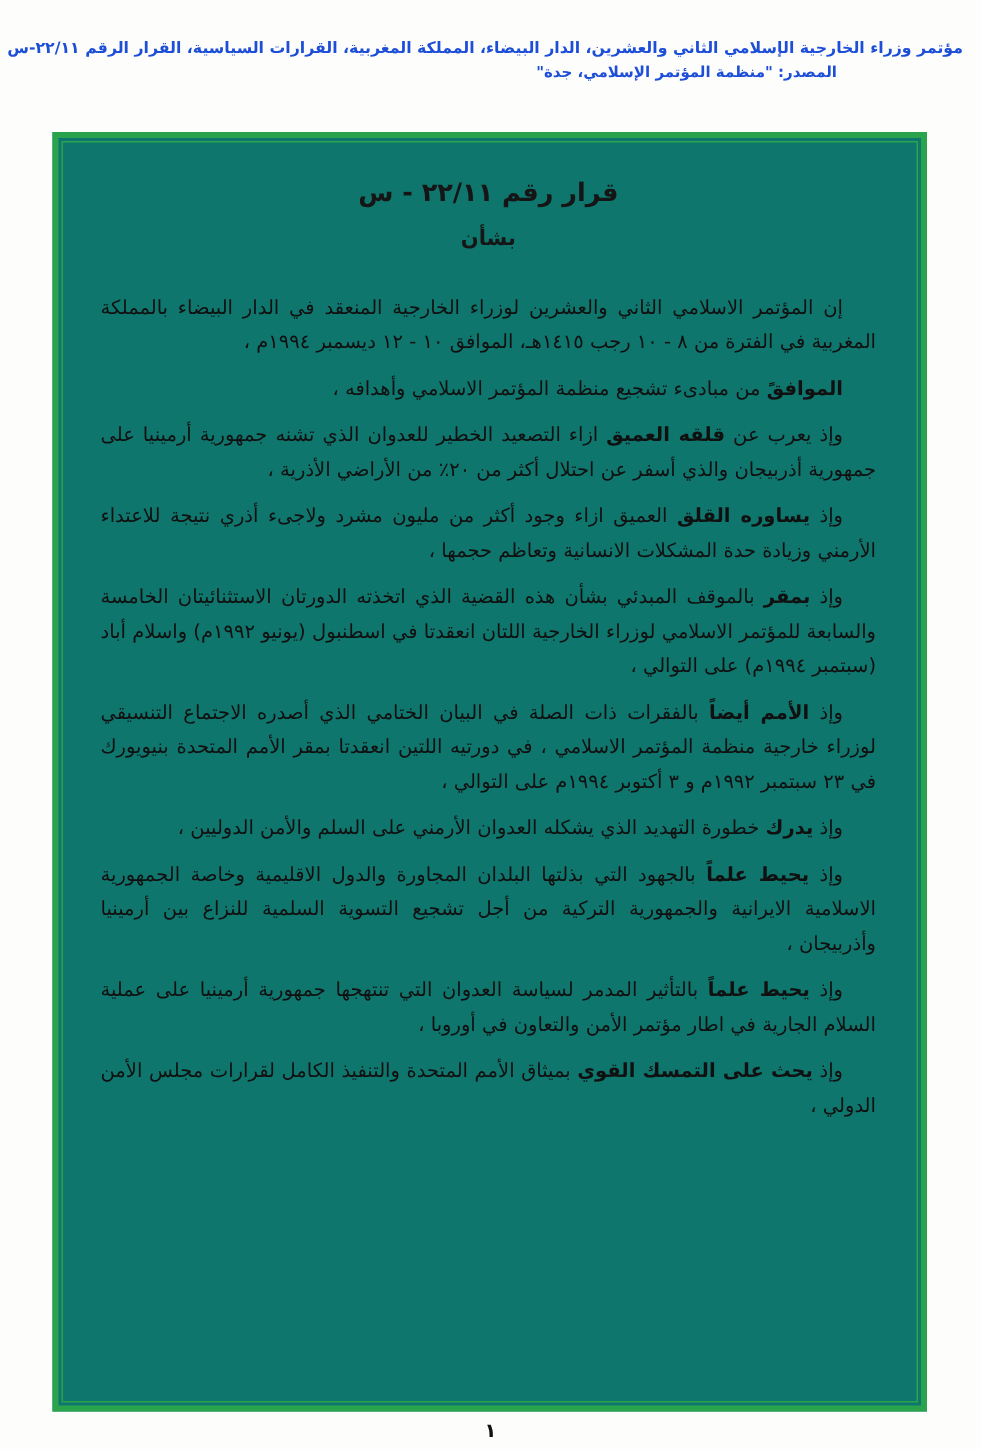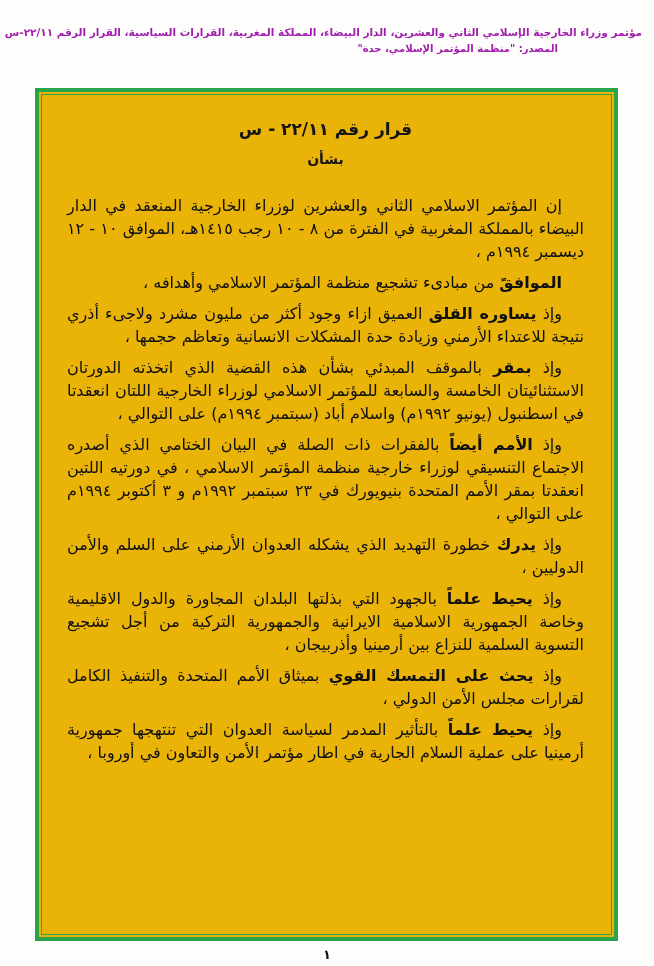--- a/index.html
+++ b/index.html
@@ -10,52 +10,52 @@
     color: #151515;
     font-family: "DejaVu Sans", sans-serif;
     overflow: hidden;
   }
   .page-header {
     position: absolute;
     top: 26px; left: 10px; right: 12px;
     direction: rtl;
     text-align: right;
     font-weight: bold;
-    color: #a21caf;
+    color: #1d4ed8;
   }
   .src-line1 { font-size: 10.5px; letter-spacing: 0.1px; margin-bottom: 5px; white-space: nowrap; }
   .src-line2 { font-size: 10px; padding-left: 0; margin-left: 0; margin-right: 84px; }
 
   .frame-outer {
     position: absolute;
     left: 35px; top: 88px;
     width: 583px; height: 853px;
     border: 4px solid #2aa44c;
-    background: #eab308;
+    background: #0f766e;
   }
   .frame-inner {
     position: absolute;
     inset: 2px;
     border: 1.5px solid #2aa44c;
   }
   .doc-content {
     position: absolute;
     inset: 0;
     padding: 20px 27px 8px 25px;
     direction: rtl;
     overflow: hidden;
   }
   .title-block { text-align: center; margin-top: 4px; }
   .title-1 { font-size: 17px; font-weight: bold; margin-bottom: 12px; letter-spacing: 0.5px; }
   .title-2 { font-size: 14px; font-weight: bold; margin-bottom: 22px; }
   .title-3 { font-size: 16px; font-weight: bold; }
 
   .body-text {
     margin-top: 27px;
-    font-size: 16px;
+    font-size: 13px;
     line-height: 23px;
     text-align: justify;
     color: #101010;
   }
   .para { text-indent: 22px; margin-bottom: 8px; }
   .b { font-weight: bold; }
 
   .page-number {
     position: absolute;
     bottom: 4px; left: 0; right: 0;
@@ -78,26 +78,27 @@
     <div class="doc-content">
 
       <div class="title-block">
         <div class="title-1">قرار رقم ٢٢/١١ - س</div>
         <div class="title-2">بشأن</div>
       </div>
 
       <div class="body-text">
         <p class="para"><span></span><span class="b"></span><span>إن المؤتمر الاسلامي الثاني والعشرين لوزراء الخارجية المنعقد في الدار البيضاء بالمملكة المغربية في الفترة من ٨ - ١٠ رجب ١٤١٥هـ، الموافق ١٠ - ١٢ ديسمبر ١٩٩٤م ،</span></p>
         <p class="para"><span></span><span class="b">الموافقً</span><span> من مبادىء تشجيع منظمة المؤتمر الاسلامي وأهدافه ،</span></p>
+        <p class="para"><span>وإذ يعرب عن </span><span class="b">قلقه العميق</span><span> ازاء التصعيد الخطير للعدوان الذي تشنه جمهورية أرمينيا على جمهورية أذربيجان والذي أسفر عن احتلال أكثر من ٢٠٪ من الأراضي الأذرية ،</span></p>
         <p class="para"><span>وإذ </span><span class="b">يساوره القلق</span><span> العميق ازاء وجود أكثر من مليون مشرد ولاجىء أذري نتيجة للاعتداء الأرمني وزيادة حدة المشكلات الانسانية وتعاظم حجمها ،</span></p>
         <p class="para"><span>وإذ </span><span class="b">بمقر</span><span> بالموقف المبدئي بشأن هذه القضية الذي اتخذته الدورتان الاستثنائيتان الخامسة والسابعة للمؤتمر الاسلامي لوزراء الخارجية اللتان انعقدتا في اسطنبول (يونيو ١٩٩٢م) واسلام أباد (سبتمبر ١٩٩٤م) على التوالي ،</span></p>
         <p class="para"><span>وإذ </span><span class="b">الأمم أيضاً</span><span> بالفقرات ذات الصلة في البيان الختامي الذي أصدره الاجتماع التنسيقي لوزراء خارجية منظمة المؤتمر الاسلامي ، في دورتيه اللتين انعقدتا بمقر الأمم المتحدة بنيويورك في ٢٣ سبتمبر ١٩٩٢م و ٣ أكتوبر ١٩٩٤م على التوالي ،</span></p>
         <p class="para"><span>وإذ </span><span class="b">يدرك</span><span> خطورة التهديد الذي يشكله العدوان الأرمني على السلم والأمن الدوليين ،</span></p>
         <p class="para"><span>وإذ </span><span class="b">يحيط علماً</span><span> بالجهود التي بذلتها البلدان المجاورة والدول الاقليمية وخاصة الجمهورية الاسلامية الايرانية والجمهورية التركية من أجل تشجيع التسوية السلمية للنزاع بين أرمينيا وأذربيجان ،</span></p>
+        <p class="para"><span>وإذ </span><span class="b">يحيط علماً</span><span> بالتأثير المدمر لسياسة العدوان التي تنتهجها جمهورية أرمينيا على عملية السلام الجارية في اطار مؤتمر الأمن والتعاون في أوروبا ،</span></p>
         <p class="para"><span>وإذ </span><span class="b">يحث على التمسك القوي</span><span> بميثاق الأمم المتحدة والتنفيذ الكامل لقرارات مجلس الأمن الدولي ،</span></p>
-        <p class="para"><span>وإذ </span><span class="b">يحيط علماً</span><span> بالتأثير المدمر لسياسة العدوان التي تنتهجها جمهورية أرمينيا على عملية السلام الجارية في اطار مؤتمر الأمن والتعاون في أوروبا ،</span></p>
       </div>
 
     </div>
   </div>
 </div>
 
 <div class="page-number">١</div>
 
 </body></html>

